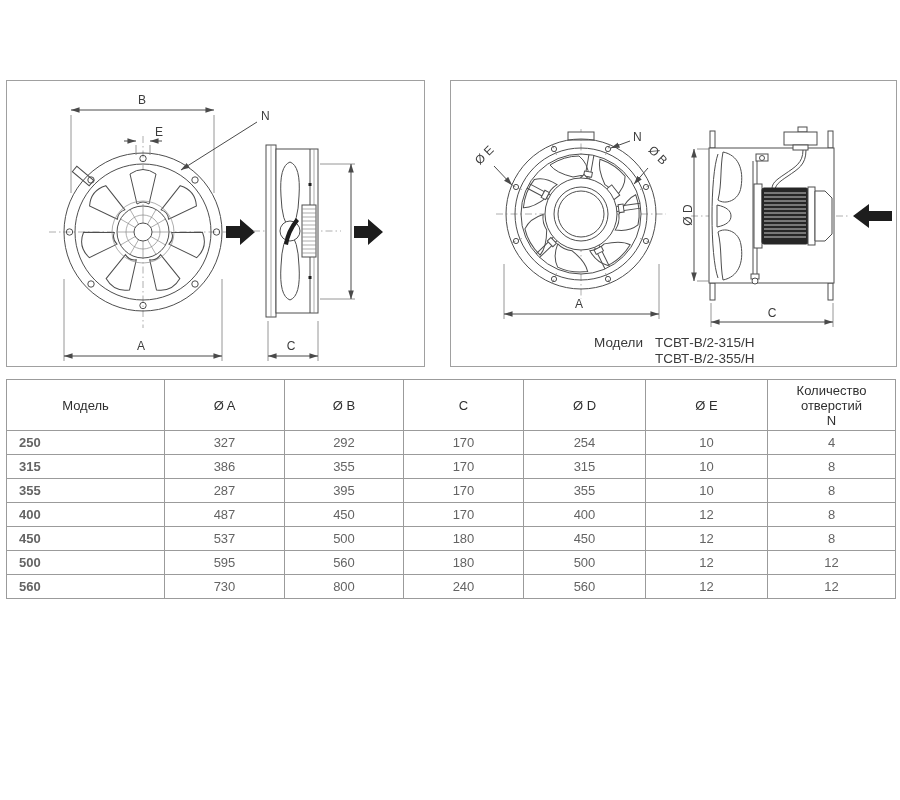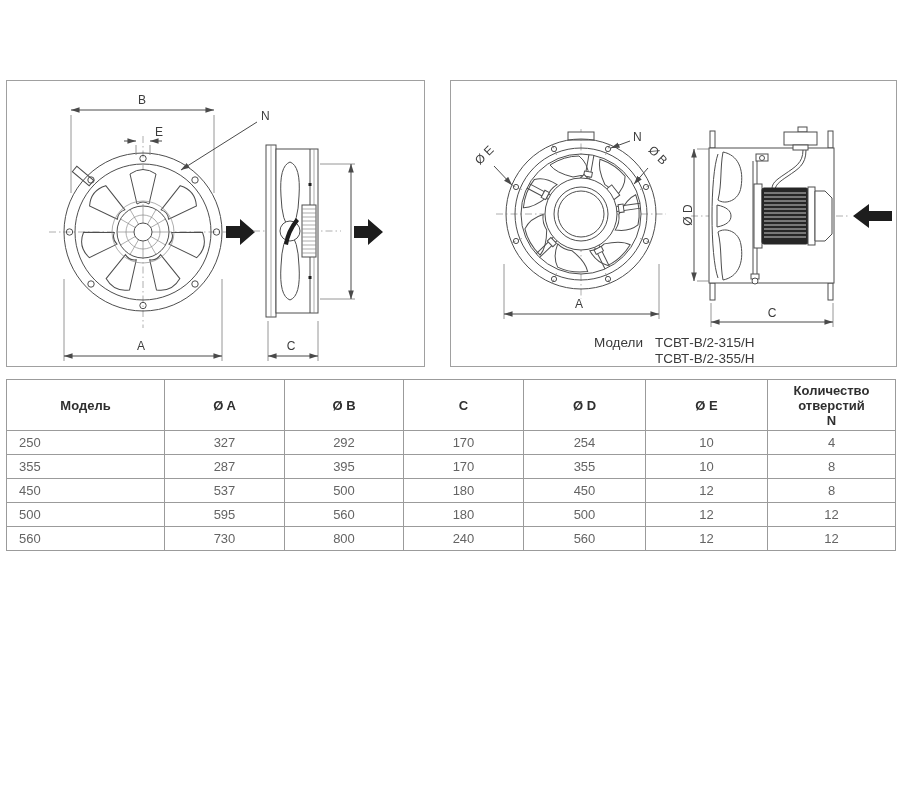--- a/index.html
+++ b/index.html
@@ -18,24 +18,24 @@
   svg .ext{stroke:#7c7c7c;stroke-width:0.8;fill:none;}
   svg .dim{stroke:#4a4a4a;stroke-width:1;fill:none;}
   svg .lab{font-size:12px;fill:#3c3c3c;}
   svg .mod{font-size:13.5px;fill:#3a3a3a;}
   svg .blk{fill:#1d1d1d;stroke:none;}
   svg .fins{stroke:#c9c9c9;stroke-width:1;}
 
   .dims-table{position:absolute;left:6px;top:379px;border-collapse:collapse;
               table-layout:fixed;width:889px;}
   .dims-table th,.dims-table td{border:1px solid #9b9b9b;font-size:13px;}
-  .dims-table th{height:50px;font-weight:bold;color:#2f2f2f;text-align:center;
+  .dims-table th{height:50px;font-weight:normal;color:#2f2f2f;text-align:center;
                  line-height:15px;padding:0 4px;}
   .dims-table td{height:23px;color:#646464;text-align:center;padding:0;}
-  .dims-table td.cell-model{text-align:left;padding-left:12px;}
+  .dims-table td.cell-model{text-align:left;padding-left:12px;font-weight:bold;}
 </style>
 </head>
 <body>
 
 <div class="page">
 
   <div class="panel panel-left">
     <svg width="415" height="283" viewBox="0 0 415 283">
       <defs>
         <marker id="a1e" viewBox="0 0 8 6" refX="7.6" refY="3" markerWidth="9" markerHeight="7" orient="auto">
@@ -294,29 +294,47 @@
       <tr>
         <td class="cell-model">250</td>
         <td>327</td>
         <td>292</td>
         <td>170</td>
         <td>254</td>
         <td>10</td>
         <td>4</td>
       </tr>
       <tr>
+        <td class="cell-model">315</td>
+        <td>386</td>
+        <td>355</td>
+        <td>170</td>
+        <td>315</td>
+        <td>10</td>
+        <td>8</td>
+      </tr>
+      <tr>
         <td class="cell-model">355</td>
         <td>287</td>
         <td>395</td>
         <td>170</td>
         <td>355</td>
         <td>10</td>
         <td>8</td>
       </tr>
       <tr>
+        <td class="cell-model">400</td>
+        <td>487</td>
+        <td>450</td>
+        <td>170</td>
+        <td>400</td>
+        <td>12</td>
+        <td>8</td>
+      </tr>
+      <tr>
         <td class="cell-model">450</td>
         <td>537</td>
         <td>500</td>
         <td>180</td>
         <td>450</td>
         <td>12</td>
         <td>8</td>
       </tr>
       <tr>
         <td class="cell-model">500</td>

